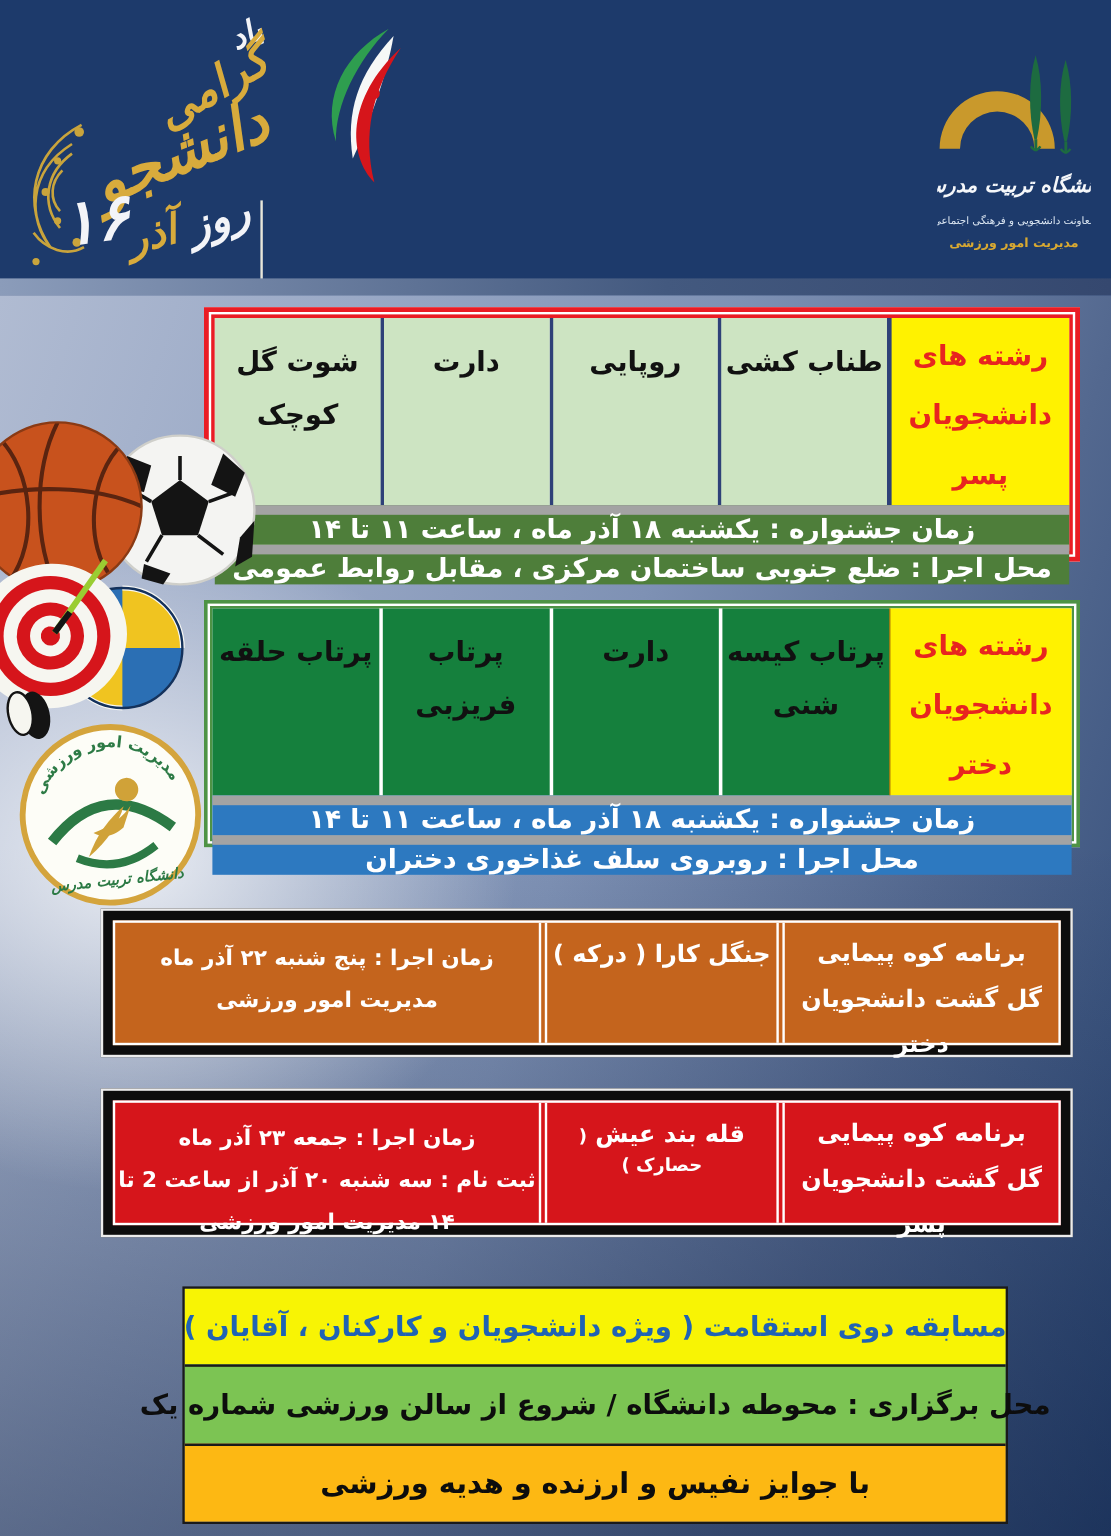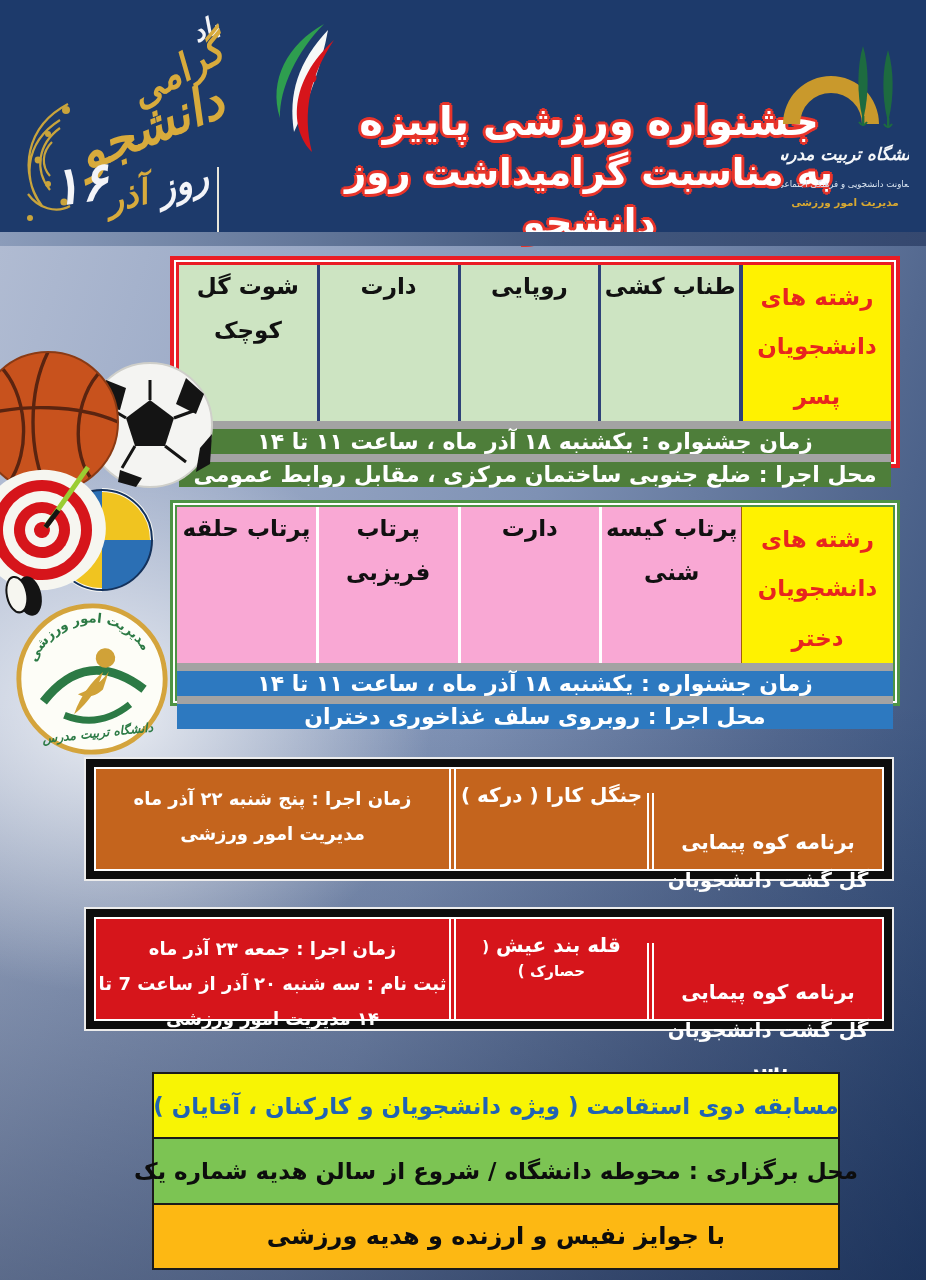--- a/index.html
+++ b/index.html
@@ -43,36 +43,36 @@
   .ftable.girls{top:500px;height:206px;border:3px solid #4e9345;padding:2px;}
   .ftable-inner{height:100%;display:flex;flex-direction:column;box-sizing:border-box;}
   .boys .ftable-inner{border:3px solid #ea1c24;}
   .girls .ftable-inner{border:2px solid #4e9345;}
   .frow1{flex:1;display:flex;}
   .cat-cell{width:152px;background:#fff200;color:#e8251f;font-weight:bold;font-size:23px;
     text-align:center;line-height:2.15;padding-top:8px;box-sizing:border-box;}
   .boys .cat-cell{border-left:4px solid #2e4178;}
   .girls .cat-cell{border-left:1px solid #a16207;}
   .sport-cell{flex:1;font-weight:bold;font-size:23px;color:#111;text-align:center;
-    line-height:1.9;box-sizing:border-box;}
+    line-height:1.9;padding-top:16px;box-sizing:border-box;}
   .boys .sport-cell{background:#cde4c2;border-left:3px solid #2e4178;}
-  .girls .sport-cell{background:#f9a8d4;border-left:3px solid #fff;}
+  .girls .sport-cell{background:#15803d;border-left:3px solid #fff;}
   .sport-cell:last-child{border-left:none;}
   .fbar{height:41px;display:flex;align-items:center;justify-content:center;
     font-weight:bold;font-size:22px;color:#fff;white-space:nowrap;border-top:8px solid #a3a3a3;}
   .boys .fbar{background:#4e7e3a;}
   .girls .fbar{background:#2d79c0;}
   
   .hike{position:absolute;left:84px;width:810px;height:124px;background:#0d0d0d;
     border:2px solid #ececec;padding:8px;box-sizing:border-box;}
   .hike-inner{height:100%;display:flex;border:2px solid #fff;box-sizing:border-box;color:#fff;font-weight:bold;}
   .hike.girls-hike{top:757px;} .girls-hike .hike-inner{background:#c4641d;}
   .hike.boys-hike{top:907px;}  .boys-hike .hike-inner{background:#d6151b;}
   .hike-title{width:228px;border-left:7px double #fff;display:flex;flex-direction:column;
-    justify-content:flex-start;padding-top:30px;text-align:center;font-size:20px;line-height:1.9;margin-top:24px;}
+    justify-content:flex-start;padding-top:6px;text-align:center;font-size:20px;line-height:1.9;}
   .hike-dest{width:198px;border-left:7px double #fff;text-align:center;font-size:20px;padding-top:14px;box-sizing:border-box;}
   .hike-dest .small{font-size:15px;}
   .hike-sched{flex:1;text-align:center;font-size:18px;line-height:1.95;padding-top:12px;}
   .hike-sched div{white-space:nowrap;}
   
   .finale{position:absolute;left:152px;top:1072px;width:688px;height:198px;
     border:2px solid #1a1a1a;display:flex;flex-direction:column;box-sizing:border-box;}
   .frow{flex:1;display:flex;align-items:center;justify-content:center;
     font-weight:bold;white-space:nowrap;border-top:2px solid #1a1a1a;}
   .frow:first-child{border-top:none;}
@@ -120,24 +120,20 @@
     <div class="bracket-h"></div>
 
     <svg class="flag" width="106" height="150" viewBox="0 0 106 150">
       <path d="M74,4 C38,24 18,60 30,98 C29,68 48,30 74,4 Z" fill="#2e9e4f"></path>
       <path d="M78,10 C48,42 38,74 44,112 C58,82 72,44 78,10 Z" fill="#f6f8f7"></path>
       <path d="M84,20 C60,56 52,92 62,132 C40,110 38,62 84,20 Z" fill="#d6151b"></path>
       <circle cx="62" cy="58" r="4.5" fill="#d6151b"></circle>
     </svg>
 
 
-    <div class="main-title" dir="rtl">
-      <span class="t1">جشنواره ورزشی پاییزه</span>
-      <span class="t2">به مناسبت گرامیداشت روز دانشجو</span>
-    </div>
 
     <svg class="uni-logo" width="128" height="192" viewBox="0 0 128 192">
       <path d="M2,92 A48,48 0 0 1 98,92 L81,92 A31,31 0 0 0 19,92 Z" fill="#c9992c"></path>
       <g fill="#1d6b40">
         <path d="M82,14 C88,34 88,62 83,84 L81,84 C76,62 76,34 82,14 Z"></path>
         <path d="M107,18 C113,38 113,64 108,86 L106,86 C101,64 101,38 107,18 Z"></path>
         <rect x="81" y="84" width="2.4" height="10"></rect>
         <rect x="106" y="86" width="2.4" height="10"></rect>
         <path d="M78,90 q4,6 8,0 M103,92 q4,6 8,0" stroke="#1d6b40" stroke-width="2" fill="none"></path>
       </g>
@@ -196,29 +192,29 @@
       <div class="hike-title">
         <div>برنامه کوه پیمایی</div>
         <div>گل گشت  دانشجویان پسر</div>
       </div>
       <div class="hike-dest">
         <span>قله بند عیش</span>
         <span class="small">( حصارک )</span>
       </div>
       <div class="hike-sched">
         <div>زمان اجرا : جمعه ۲۳ آذر ماه</div>
-        <div>ثبت نام : سه شنبه ۲۰ آذر از ساعت 7 تا</div>
+        <div>ثبت نام : سه شنبه ۲۰ آذر از ساعت 2 تا</div>
         <div>۱۴ مدیریت امور ورزشی</div>
       </div>
     </div>
   </div>
 
   <div class="finale">
     <div class="frow f-yellow" dir="rtl">مسابقه دوی استقامت ( ویژه دانشجویان و کارکنان ، آقایان )</div>
-    <div class="frow f-green" dir="rtl">محل برگزاری : محوطه دانشگاه / شروع از سالن هدیه شماره یک</div>
+    <div class="frow f-green" dir="rtl">محل برگزاری : محوطه دانشگاه / شروع از سالن ورزشی شماره یک</div>
     <div class="frow f-amber" dir="rtl">با جوایز نفیس و ارزنده و هدیه ورزشی</div>
   </div>
 
   <svg class="balls" width="232" height="290" viewBox="0 0 232 290">
 
     <g>
       <circle cx="160" cy="95" r="62" fill="#f4f4f2" stroke="#cfcfca" stroke-width="2"></circle>
       <polygon points="160,70 184,88 175,116 145,116 136,88" fill="#141414"></polygon>
       <polygon points="116,50 136,58 130,80 108,76" fill="#141414"></polygon>
       <polygon points="196,48 214,64 206,84 186,74" fill="#141414"></polygon>

